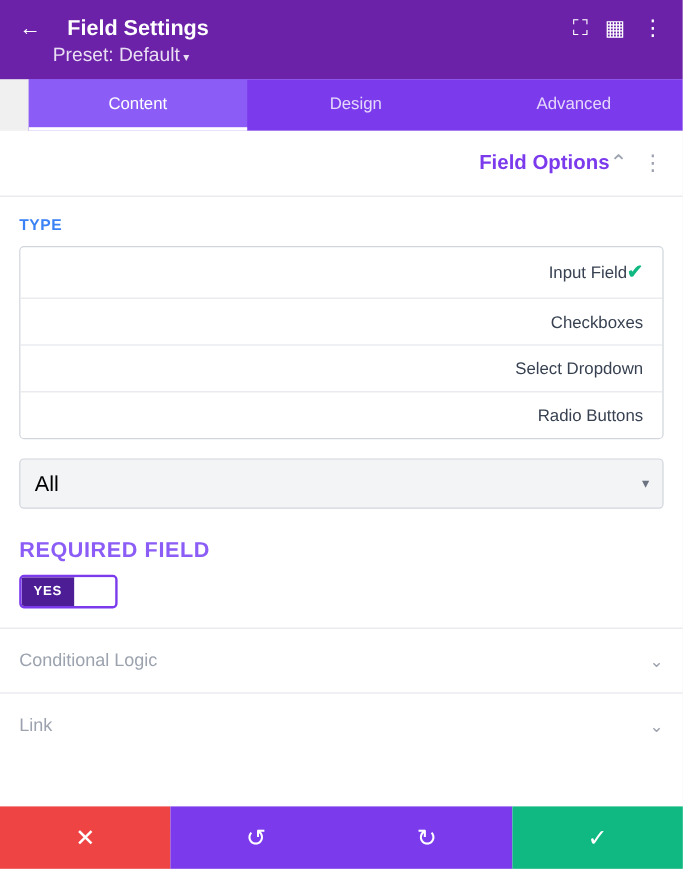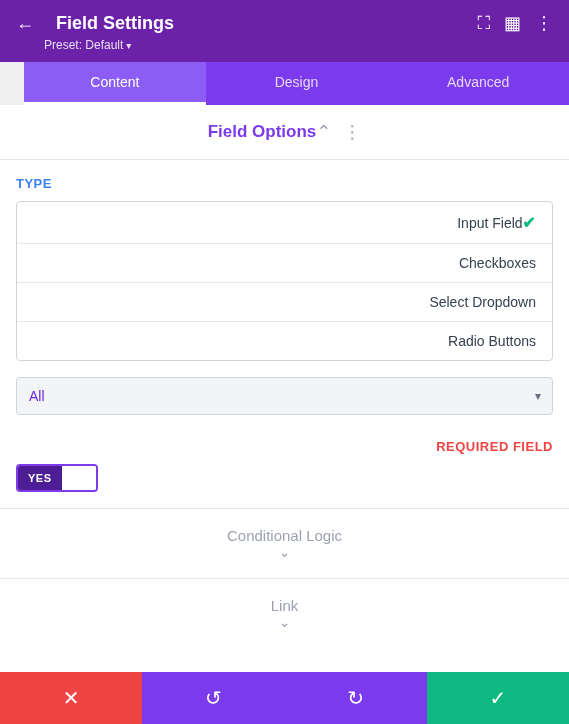--- a/index.html
+++ b/index.html
@@ -41,21 +41,21 @@
       display: flex;
       gap: 14px;
       align-items: center;
     }
     .header-icon {
       color: white;
       font-size: 18px;
       cursor: pointer;
     }
     .preset-label {
-      font-size: 12px;
+      font-size: 16px;
       color: rgba(255,255,255,0.85);
       padding: 4px 0 10px 28px;
       cursor: pointer;
     }
     .preset-label::after {
       content: ' ▾';
       font-size: 10px;
     }
 
     
@@ -84,21 +84,21 @@
     .content {
       background: white;
       min-height: calc(724px - 160px);
       padding-bottom: 60px;
     }
 
     
     .section-header {
       display: flex;
       align-items: center;
-      justify-content: center;
+      justify-content: flex-end;
       padding: 16px 16px;
       border-bottom: 1px solid #e5e7eb;
     }
     .section-title {
       font-size: 17px;
       font-weight: 600;
       color: #7c3aed;
     }
     .section-icons {
       display: flex;
@@ -155,46 +155,45 @@
     
     .select-wrapper {
       position: relative;
       margin-bottom: 24px;
     }
     .field-select {
       width: 100%;
       padding: 10px 12px;
       border: 1px solid #d1d5db;
       border-radius: 4px;
-      font-size: 14px;
-      color: #6d28d9;
+      font-size: 18px;
+      color: #000000;
       background: #f3f4f6;
       appearance: none;
       cursor: pointer;
       outline: none;
     }
     .select-arrow {
       position: absolute;
       right: 12px;
       top: 50%;
       transform: translateY(-50%);
       color: #6b7280;
       pointer-events: none;
       font-size: 12px;
     }
 
     
     .required-label {
-      font-size: 13px;
+      font-size: 18px;
       font-weight: 600;
-      color: #ef4444;
+      color: #8b5cf6;
       margin-bottom: 10px;
       text-transform: uppercase;
       letter-spacing: 0.5px;
-      text-align: right;
     }
 
     
     .toggle-wrapper {
       display: flex;
       align-items: center;
     }
     .toggle {
       display: flex;
       align-items: center;
@@ -221,21 +220,20 @@
     }
 
     
     .accordion-section {
       border-top: 1px solid #e5e7eb;
       padding: 18px 16px;
       display: flex;
       align-items: center;
       justify-content: space-between;
       cursor: pointer;
-      flex-direction: column;
     }
     .accordion-title {
       font-size: 15px;
       color: #9ca3af;
       font-weight: 500;
     }
     .chevron-icon {
       color: #9ca3af;
       font-size: 14px;
     }

